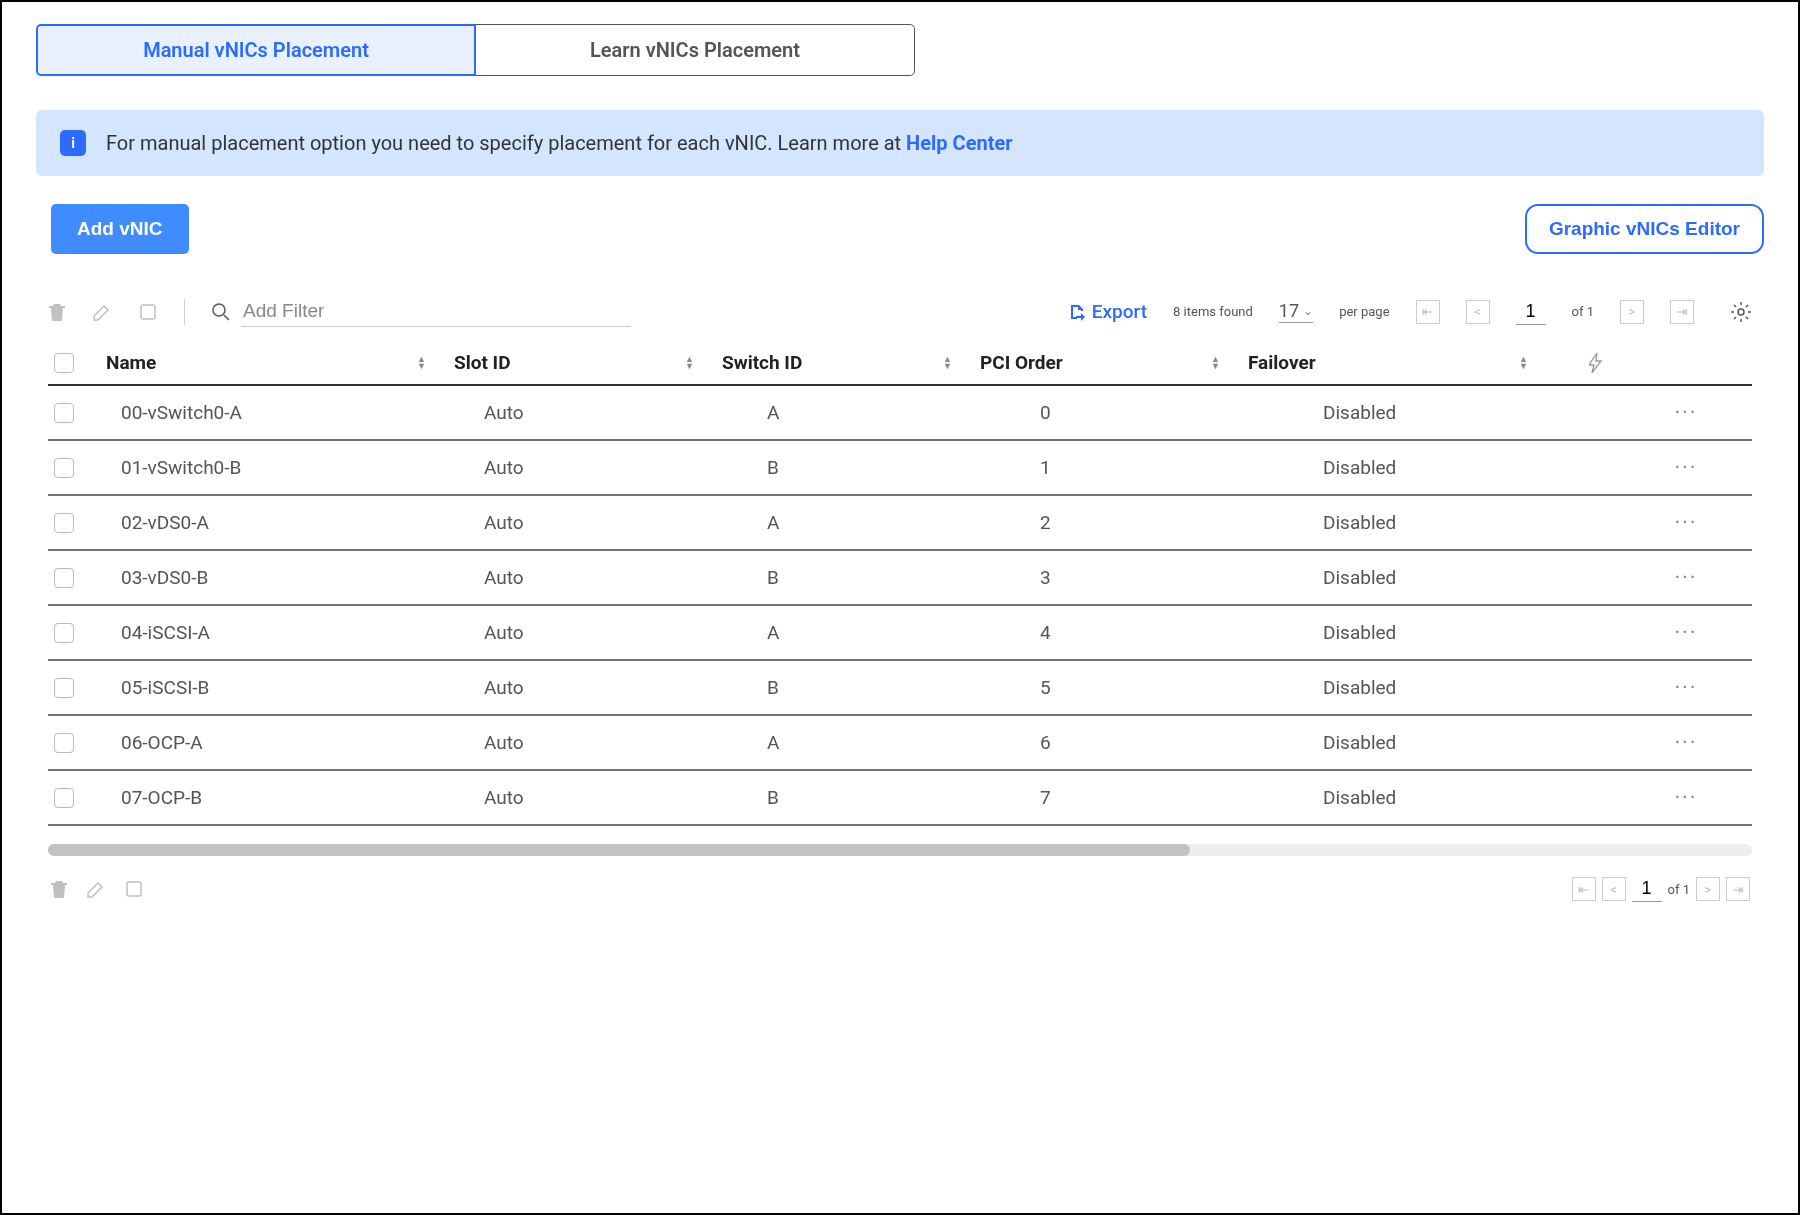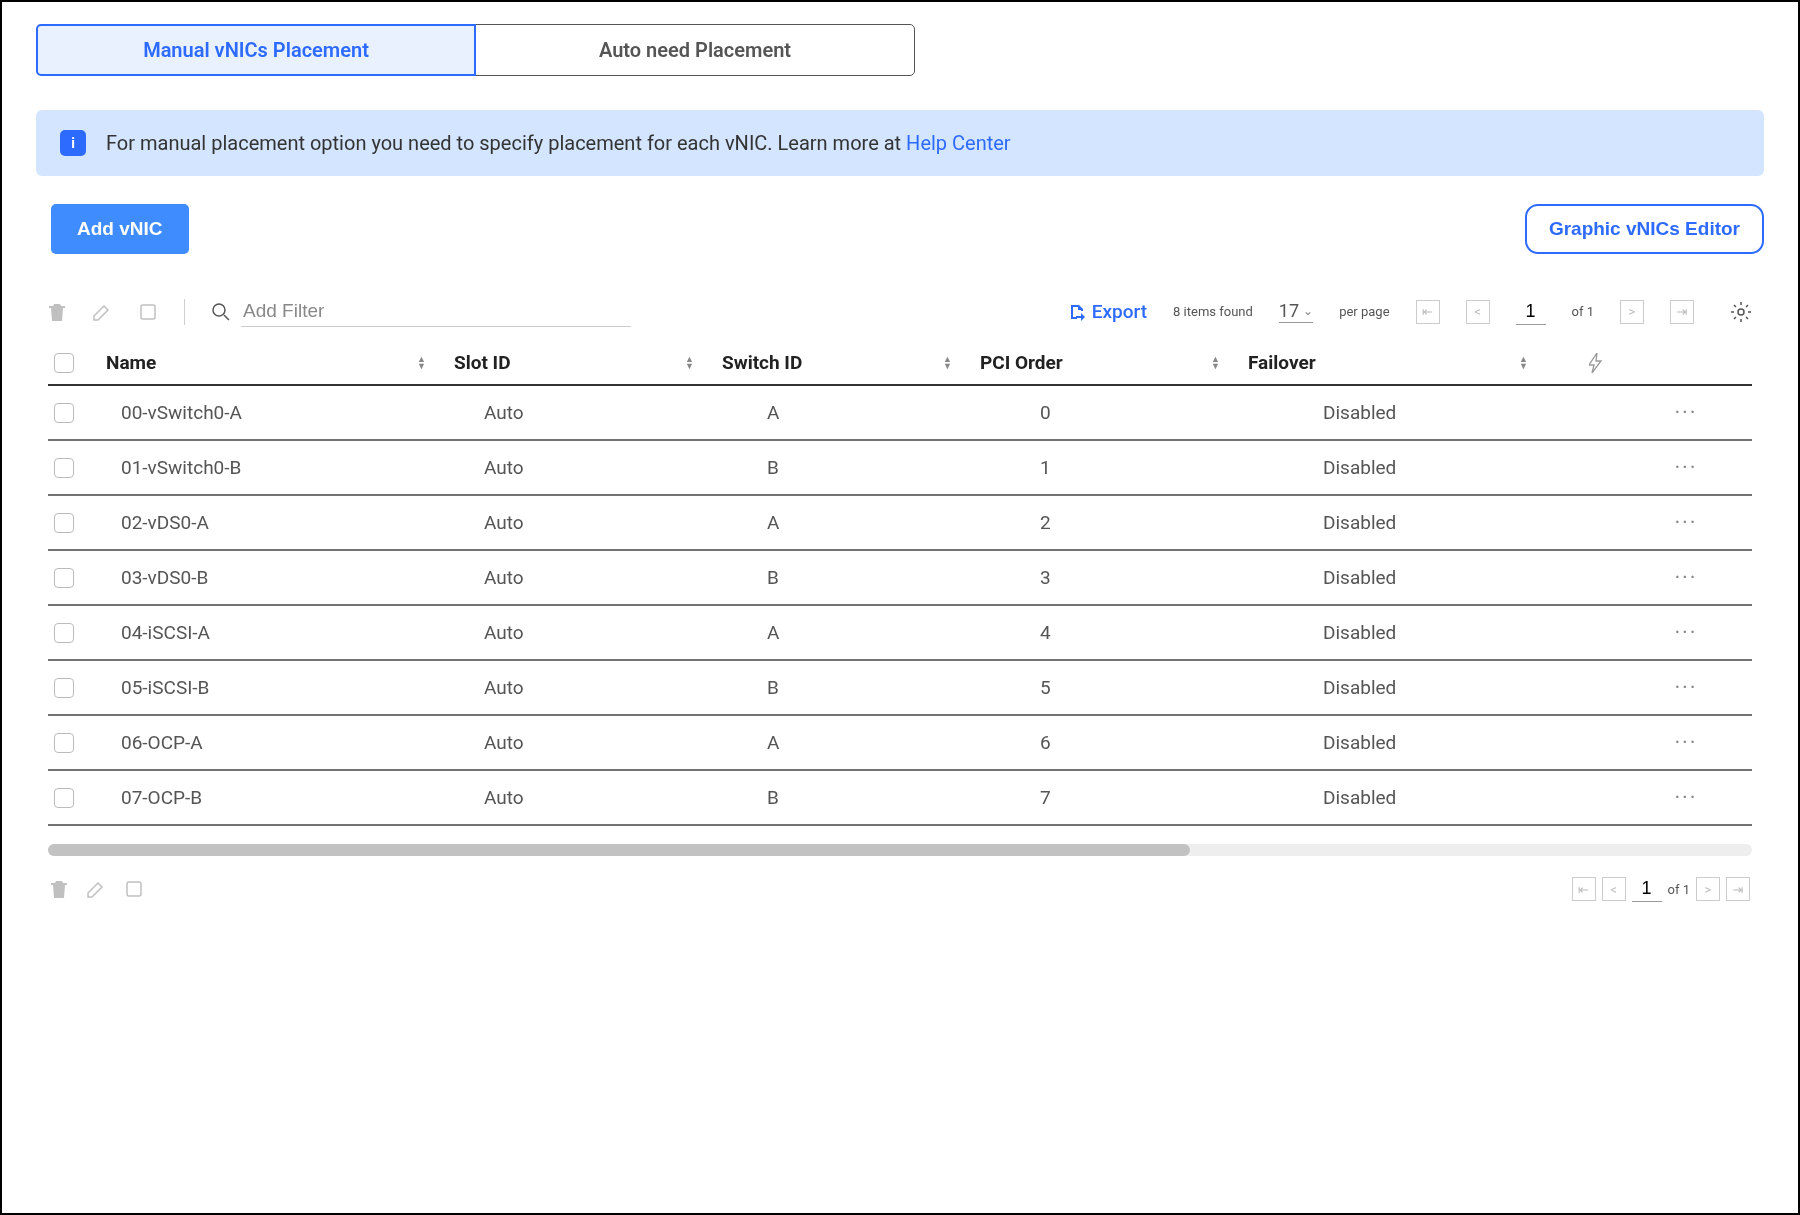--- a/index.html
+++ b/index.html
@@ -70,21 +70,21 @@
   background: #2d6bff;
   border-radius: 5px;
   display: flex;
   align-items: center;
   justify-content: center;
   color: #fff;
   font-weight: 700;
   font-size: 14px;
 }
 .info-text { font-size: 20px; color: #333; }
-.info-link { color: #2d6bff; font-weight: 400; cursor: pointer; }
+.info-link { color: #2d6bff; font-weight: 700; cursor: pointer; }
 .action-row {
   display: flex;
   justify-content: space-between;
   align-items: center;
   margin-bottom: 42px;
   padding-left: 15px;
 }
 .btn-primary {
   background: #3f8cff;
   color: #fff;
@@ -265,21 +265,21 @@
 <div class="outer-frame">
 
 
   <div class="content">
 
     <div class="tab-row">
       <div class="tab active">
         <span>Manual vNICs Placement</span>
       </div>
       <div class="tab">
-        <span>Auto need Placement</span>
+        <span>Learn vNICs Placement</span>
       </div>
     </div>
 
     <div class="info-banner">
       <div class="info-icon-box">i</div>
       <div class="info-text">
         <span>For manual placement option you need to specify placement for each vNIC. Learn more at </span><span class="info-link">Help Center</span>
       </div>
     </div>
 

